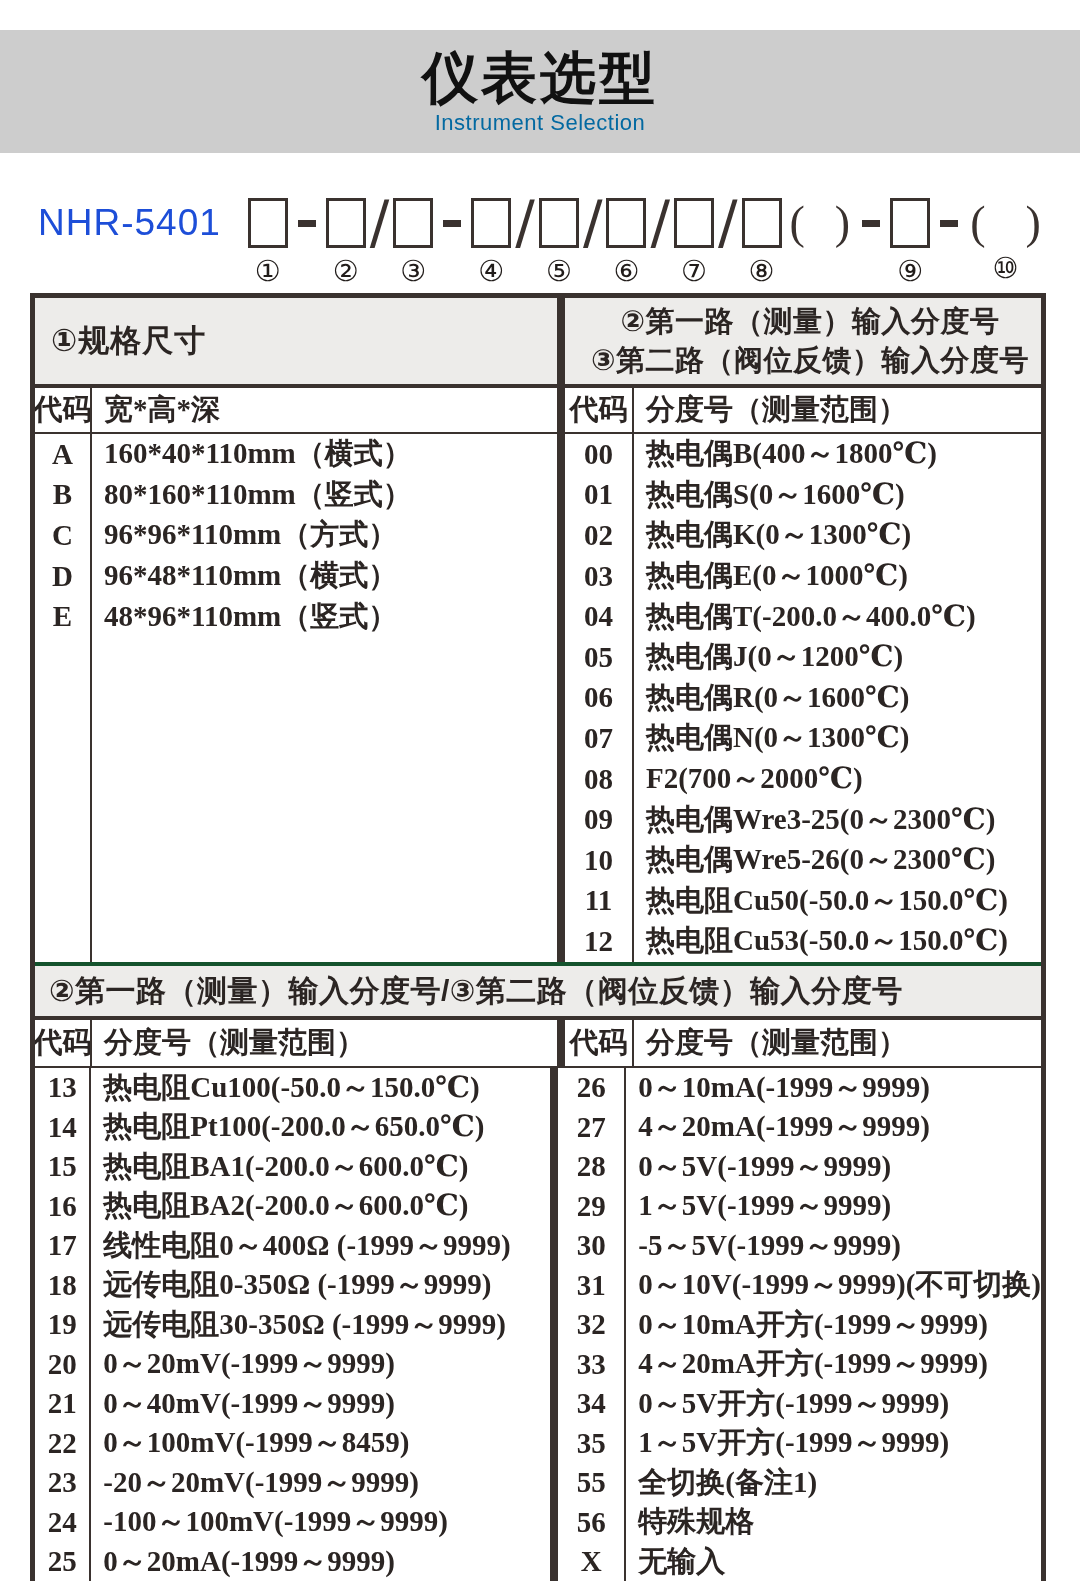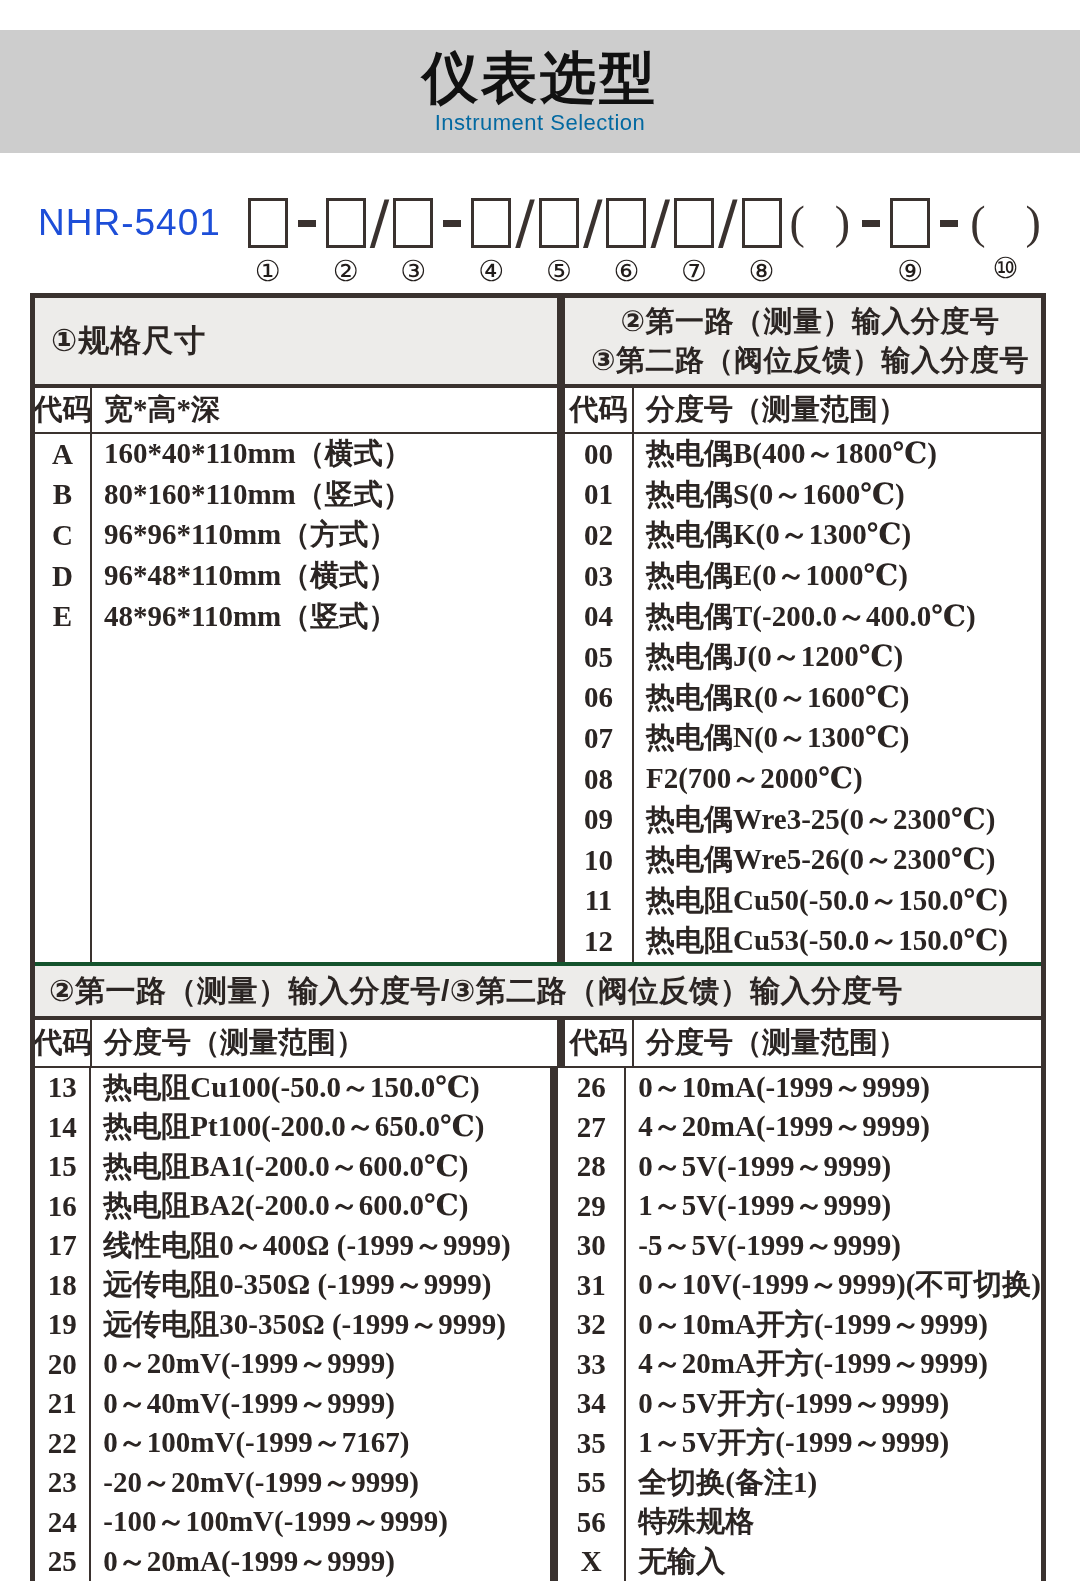--- a/index.html
+++ b/index.html
@@ -240,21 +240,21 @@
     <div class="col-desc1">
       <div class="ln padded">热电阻Cu100(-50.0～150.0℃)</div>
       <div class="ln padded">热电阻Pt100(-200.0～650.0℃)</div>
       <div class="ln padded">热电阻BA1(-200.0～600.0℃)</div>
       <div class="ln padded">热电阻BA2(-200.0～600.0℃)</div>
       <div class="ln padded">线性电阻0～400Ω (-1999～9999)</div>
       <div class="ln padded">远传电阻0-350Ω (-1999～9999)</div>
       <div class="ln padded">远传电阻30-350Ω (-1999～9999)</div>
       <div class="ln padded">0～20mV(-1999～9999)</div>
       <div class="ln padded">0～40mV(-1999～9999)</div>
-      <div class="ln padded">0～100mV(-1999～7167)</div>
+      <div class="ln padded">0～100mV(-1999～8459)</div>
       <div class="ln padded">-20～20mV(-1999～9999)</div>
       <div class="ln padded">-100～100mV(-1999～9999)</div>
       <div class="ln padded">0～20mA(-1999～9999)</div>
     </div>
     <div class="col-code2">
       <div class="ln center">26</div>
       <div class="ln center">27</div>
       <div class="ln center">28</div>
       <div class="ln center">29</div>
       <div class="ln center">30</div>

